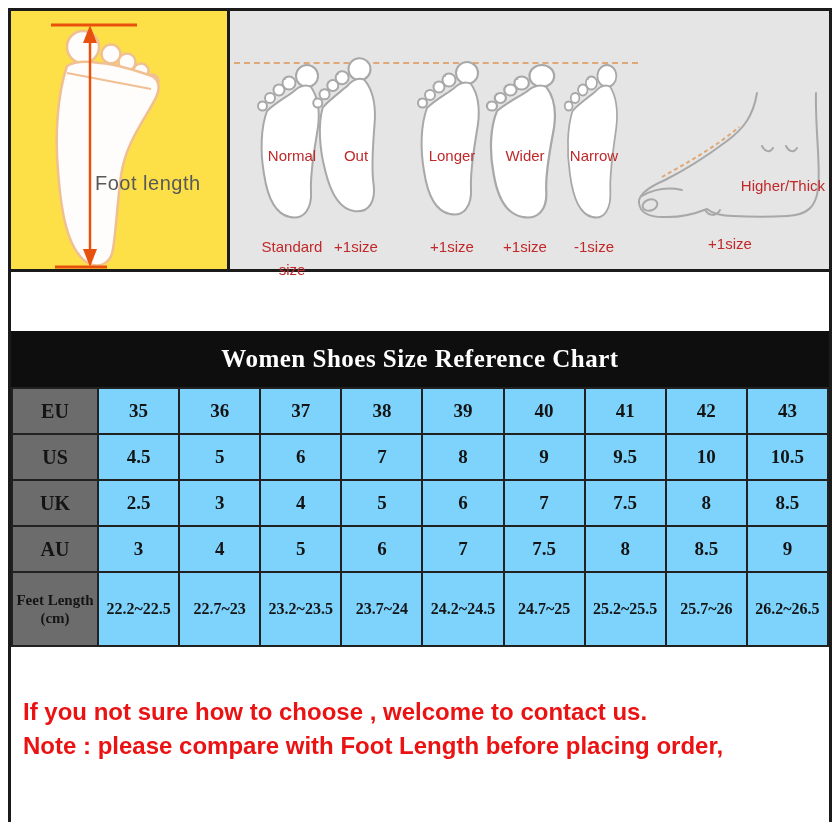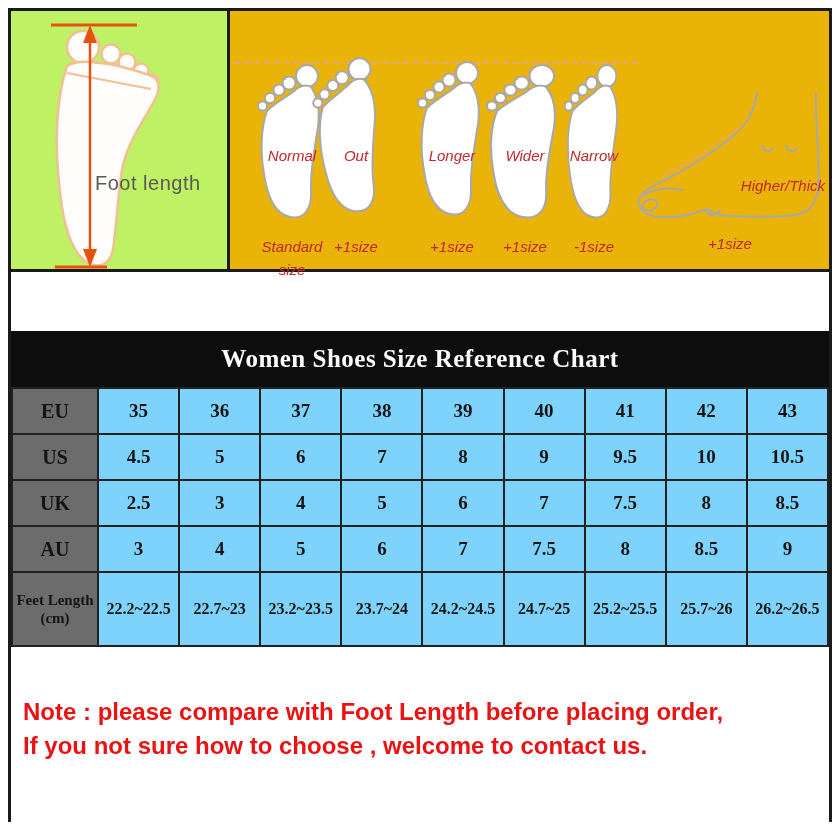--- a/index.html
+++ b/index.html
@@ -13,28 +13,28 @@
     border:3px solid var(--border-black,#1b1b1b);box-sizing:border-box;
     background:#fff;
   }
   
   .top-section{
     display:flex;height:261px;border-bottom:3px solid var(--border-black,#1b1b1b);
     box-sizing:border-box;
   }
   .measure-panel{
     width:219px;min-width:219px;border-right:3px solid var(--border-black,#1b1b1b);
-    box-sizing:border-box;position:relative;background:#bef264;
+    box-sizing:border-box;position:relative;background:#fde047;
   }
   .measure-panel svg{position:absolute;left:0;top:0;}
   .measure-label{
     position:absolute;left:84px;top:161px;
     color:var(--measure-gray,#585858);font-size:20px;letter-spacing:.5px;white-space:nowrap;
   }
-  .types-panel{flex:1;position:relative;background:#eab308;font-style:italic;}
+  .types-panel{flex:1;position:relative;background:#e5e5e5;}
   .toe-dash-line{
     position:absolute;left:4px;top:51px;width:404px;height:0;
     border-top:2px dashed var(--dash-orange,#dfa876);
   }
   .foot-fig{position:absolute;top:8px;width:76px;height:250px;}
   .foot-svg{position:absolute;left:0;top:40px;width:76px;height:165px;overflow:visible;}
   .foot-name{
     position:absolute;top:128px;left:0;width:100%;text-align:center;
     color:var(--label-red,#c0282a);font-size:15px;white-space:nowrap;
   }
@@ -288,19 +288,19 @@
           <td>24.7~25</td>
           <td>25.2~25.5</td>
           <td>25.7~26</td>
           <td>26.2~26.5</td>
         </tr>
       </tbody>
     </table>
 
     <div class="note-section">
       <div class="note-text">
+        <div>If you not sure how to choose , welcome to contact us.</div>
         <div>Note : please compare with Foot Length before placing order,</div>
-        <div>If you not sure how to choose , welcome to contact us.</div>
       </div>
     </div>
 
   </div>
 </div>
 
 </body></html>

